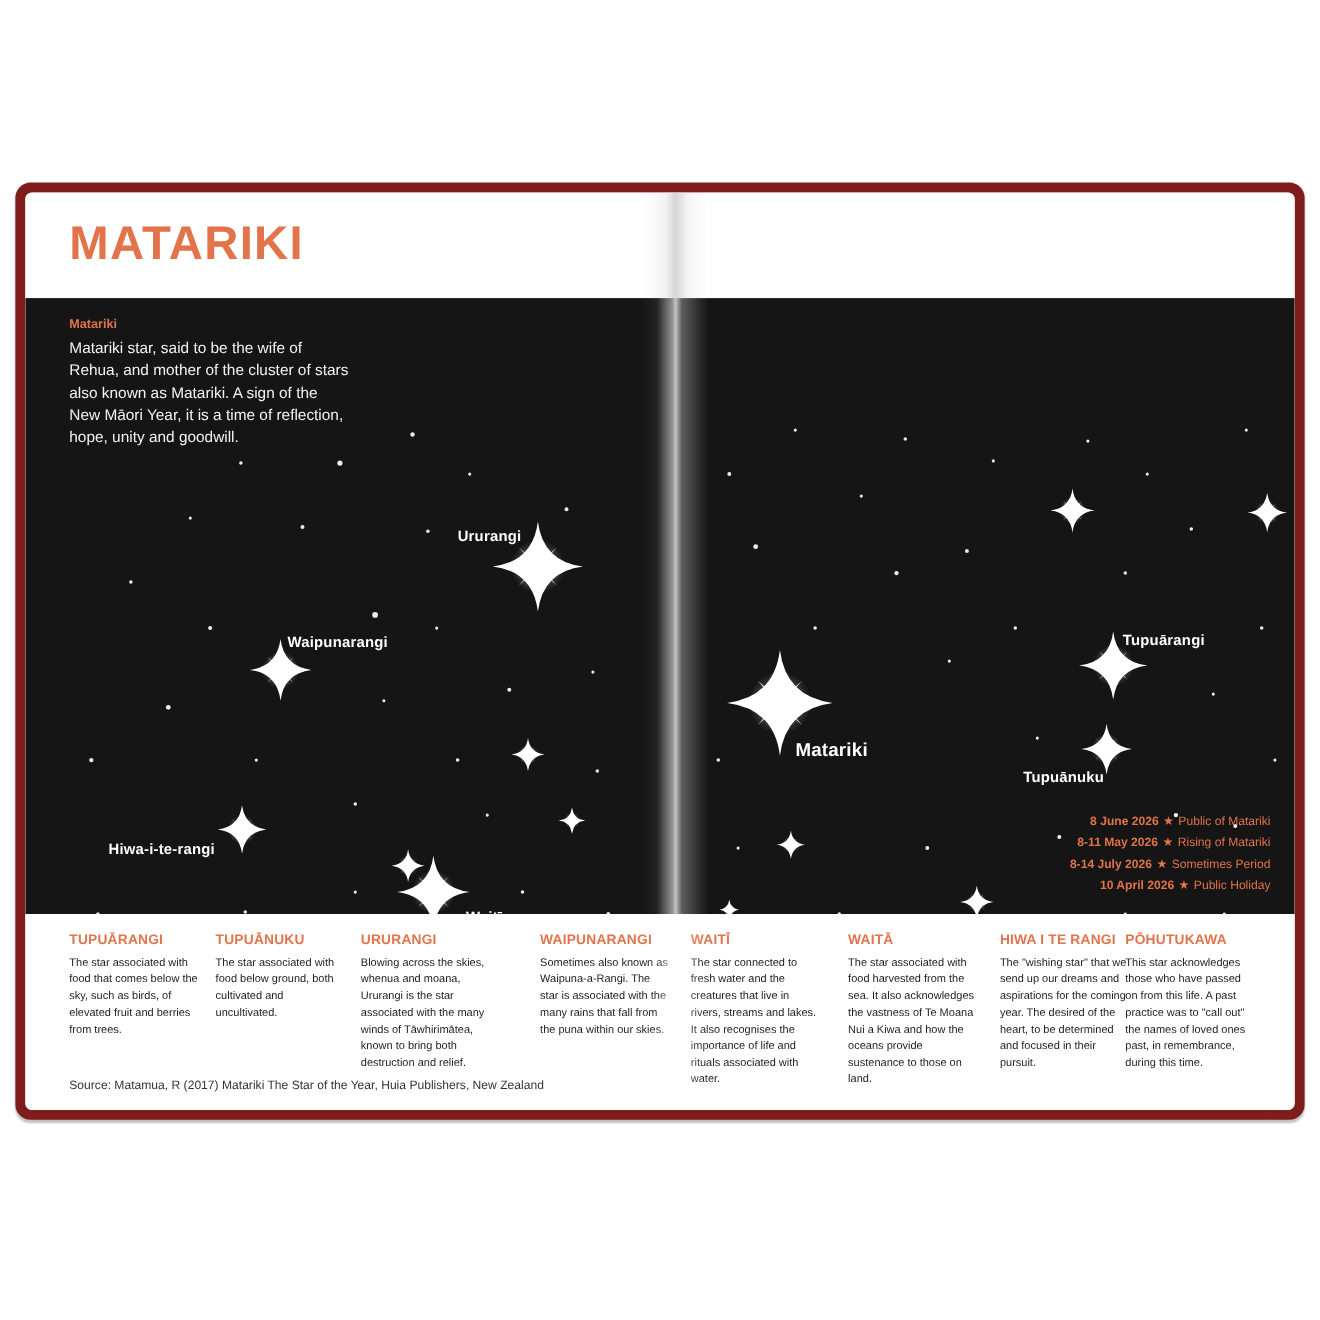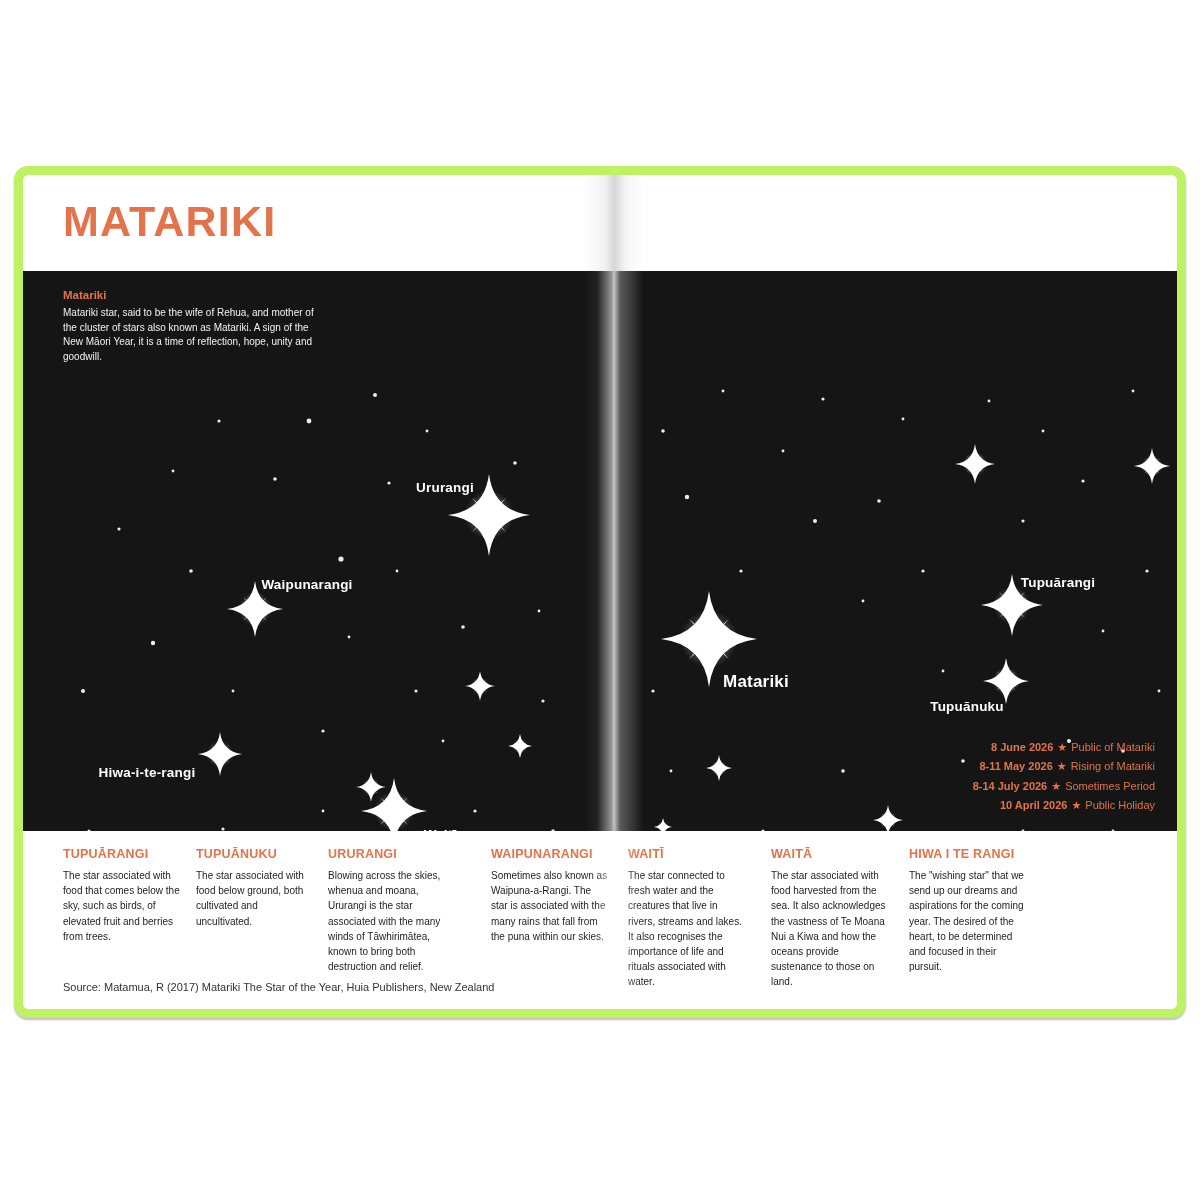--- a/index.html
+++ b/index.html
@@ -19,21 +19,21 @@
     background: #ffffff;
   }
 
   
   .book {
     position: absolute;
     left: 14px;
     top: 166px;
     width: 1172px;
     height: 852px;
-    background: #bef264;
+    background: #7f1d1d;
     border-radius: 14px;
     box-shadow: 0 2px 2px rgba(0,0,0,0.25);
   }
   .pages {
     position: absolute;
     left: 9px;
     top: 9px;
     width: 1154px;
     height: 834px;
     background: #ffffff;
@@ -111,21 +111,21 @@
     width: 256px;
     color: #ffffff;
   }
   .intro-title {
     color: #e2734a;
     font-size: 11.5px;
     font-weight: bold;
     margin-bottom: 5px;
   }
   .intro-body {
-    font-size: 10px;
+    font-size: 14px;
     line-height: 1.45;
     color: #f2f2f2;
   }
   .star-label {
     position: absolute;
     color: #ffffff;
     font-size: 13.5px;
     font-weight: bold;
     white-space: nowrap;
     transform: translate(-50%, -50%);
@@ -448,20 +448,24 @@
             <p>The star connected to fresh water and the creatures that live in rivers, streams and lakes. It also recognises the importance of life and rituals associated with water.</p>
           </div>
           <div class="col" style="left: 748px;">
             <h4>WAITĀ</h4>
             <p>The star associated with food harvested from the sea. It also acknowledges the vastness of Te Moana Nui a Kiwa and how the oceans provide sustenance to those on land.</p>
           </div>
           <div class="col" style="left: 886px;">
             <h4>HIWA I TE RANGI</h4>
             <p>The "wishing star" that we send up our dreams and aspirations for the coming year. The desired of the heart, to be determined and focused in their pursuit.</p>
           </div>
+          <div class="col" style="left: 1000px;">
+            <h4>PŌHUTUKAWA</h4>
+            <p>This star acknowledges those who have passed on from this life. A past practice was to "call out" the names of loved ones past, in remembrance, during this time.</p>
+          </div>
         </div>
 
       <div class="gutter"></div>
       <div class="gutter-top"></div>
 
     </div>
   </div>
 </div>
 
 </body></html>

